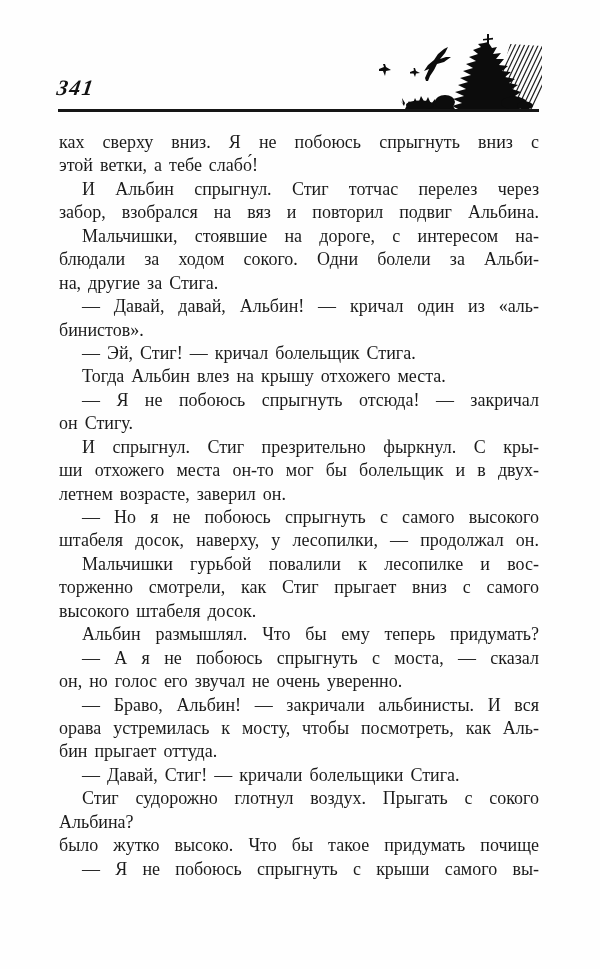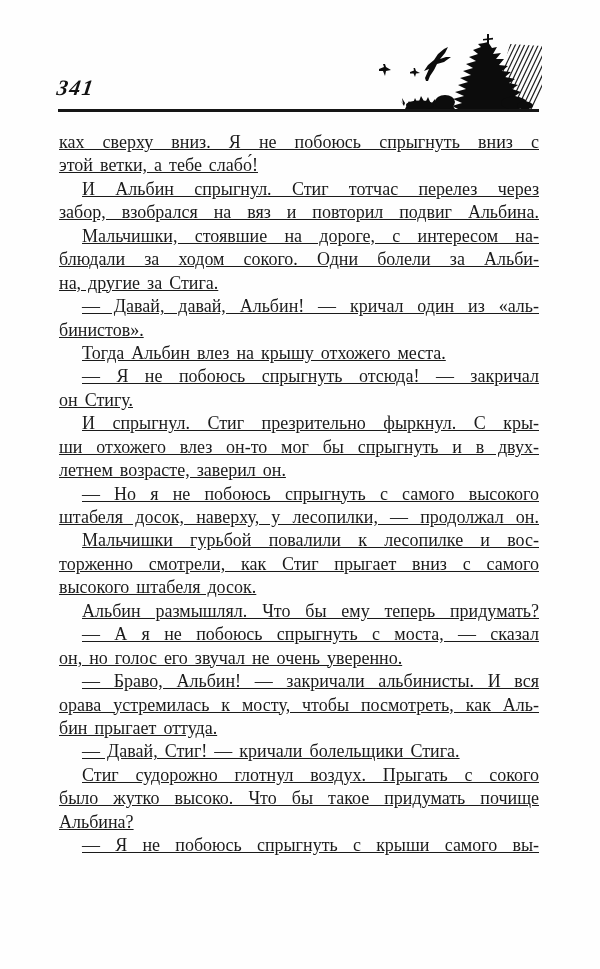--- a/index.html
+++ b/index.html
@@ -45,21 +45,20 @@
   }
   .line {
     font-size: 18px;
     line-height: 23.45px;
     height: 23.45px;
     overflow: hidden;
     text-align: justify;
     text-align-last: justify;
     word-spacing: 2.5px;
     white-space: normal;
-    text-decoration: underline;
   }
   .line.end { text-align-last: left; }
   .line.indent { text-indent: 23px; }
 </style>
 </head>
 <body>
 
 <div class="page">
 
   <div class="page-number">341</div>
@@ -117,37 +116,38 @@
   <div class="text-block">
       <div class="line">ках сверху вниз. Я не побоюсь спрыгнуть вниз с</div>
       <div class="line end">этой ветки, а тебе слабо́!</div>
       <div class="line indent">И Альбин спрыгнул. Стиг тотчас перелез через</div>
       <div class="line">забор, взобрался на вяз и повторил подвиг Альбина.</div>
       <div class="line indent">Мальчишки, стоявшие на дороге, с интересом на-</div>
       <div class="line">блюдали за ходом сокого. Одни болели за Альби-</div>
       <div class="line end">на, другие за Стига.</div>
       <div class="line indent">— Давай, давай, Альбин! — кричал один из «аль-</div>
       <div class="line end">бинистов».</div>
+      <div class="line indent end">— Эй, Стиг! — кричал болельщик Стига.</div>
       <div class="line indent end">Тогда Альбин влез на крышу отхожего места.</div>
       <div class="line indent">— Я не побоюсь спрыгнуть отсюда! — закричал</div>
       <div class="line end">он Стигу.</div>
       <div class="line indent">И спрыгнул. Стиг презрительно фыркнул. С кры-</div>
-      <div class="line">ши отхожего влез он-то мог бы спрыгнуть и в двух-</div>
+      <div class="line">ши отхожего места он-то мог бы болельщик и в двух-</div>
       <div class="line end">летнем возрасте, заверил он.</div>
       <div class="line indent">— Но я не побоюсь спрыгнуть с самого высокого</div>
       <div class="line">штабеля досок, наверху, у лесопилки, — продолжал он.</div>
       <div class="line indent">Мальчишки гурьбой повалили к лесопилке и вос-</div>
       <div class="line">торженно смотрели, как Стиг прыгает вниз с самого</div>
       <div class="line end">высокого штабеля досок.</div>
       <div class="line indent">Альбин размышлял. Что бы ему теперь придумать?</div>
       <div class="line indent">— А я не побоюсь спрыгнуть с моста, — сказал</div>
       <div class="line end">он, но голос его звучал не очень уверенно.</div>
       <div class="line indent">— Браво, Альбин! — закричали альбинисты. И вся</div>
       <div class="line">орава устремилась к мосту, чтобы посмотреть, как Аль-</div>
       <div class="line end">бин прыгает оттуда.</div>
       <div class="line indent end">— Давай, Стиг! — кричали болельщики Стига.</div>
       <div class="line indent">Стиг судорожно глотнул воздух. Прыгать с сокого</div>
+      <div class="line end">Альбина?</div>
       <div class="line">было жутко высоко. Что бы такое придумать почище</div>
-      <div class="line end">Альбина?</div>
       <div class="line indent">— Я не побоюсь спрыгнуть с крыши самого вы-</div>
     </div>
 
 </div>
 
 </body></html>

